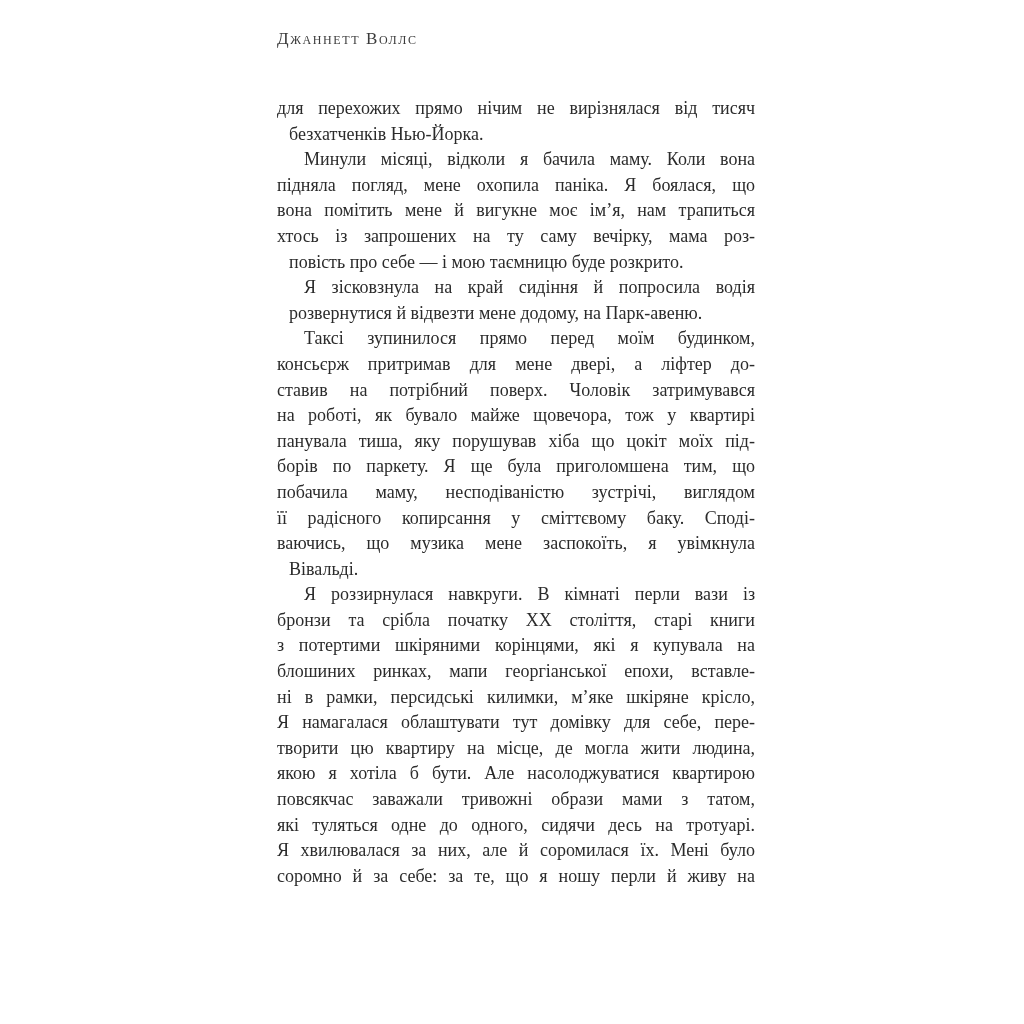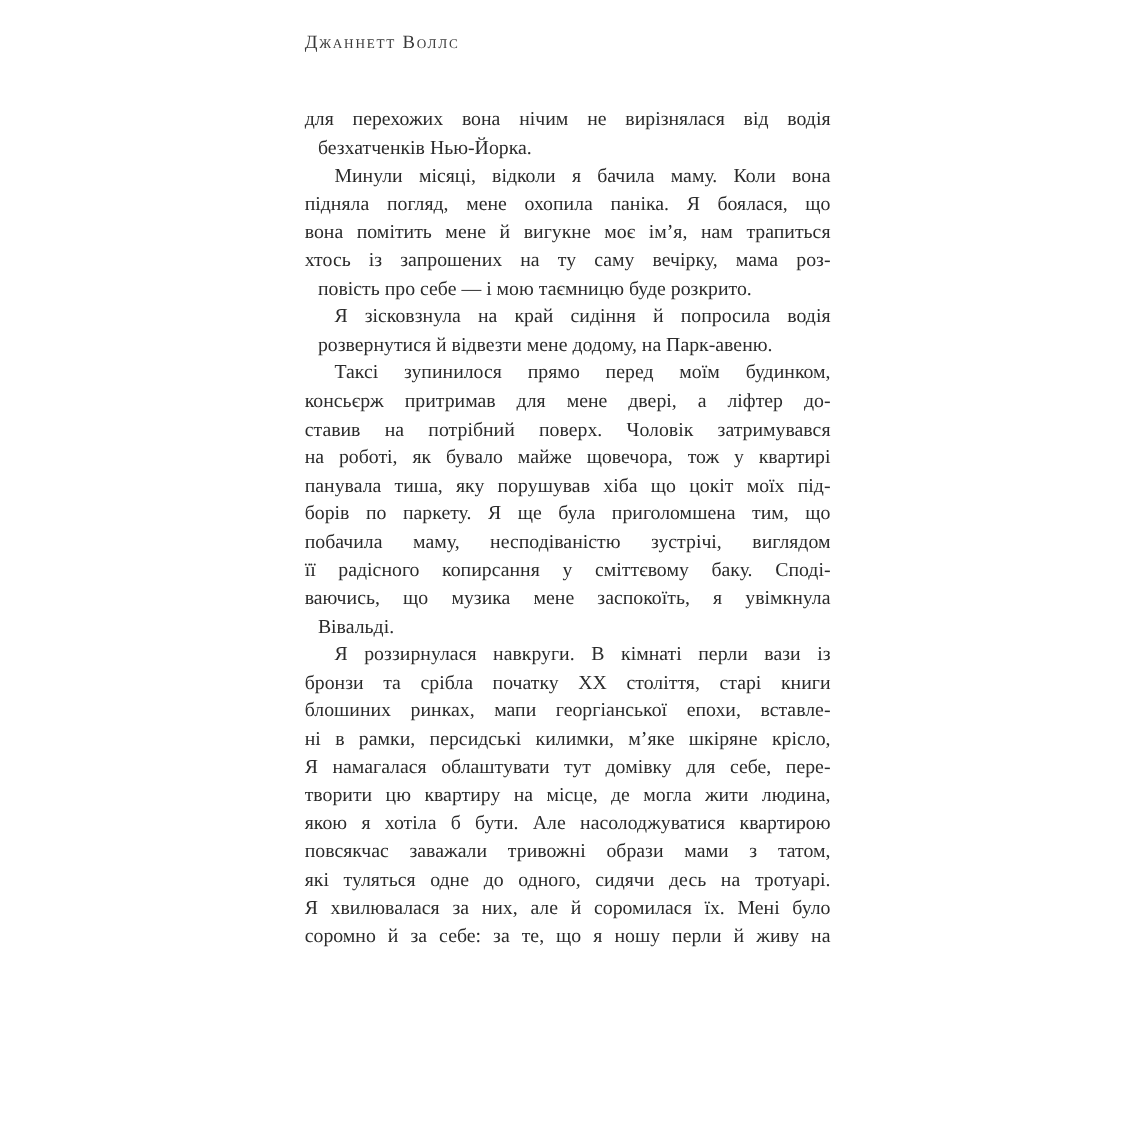--- a/index.html
+++ b/index.html
@@ -72,41 +72,42 @@
   }
 </style>
 </head>
 <body>
 
 <div class="page">
 
   <div class="running-header">Джаннетт Воллс</div>
 
   <div class="body-text">
-      <div class="line">для перехожих вона нічим не вирізнялася від водія</div>
+      <div class="line">для перехожих прямо нічим не вирізнялася від тисяч</div>
       <div class="line last">безхатченків Нью-Йорка.</div>
       <div class="line indent">Минули місяці, відколи я бачила маму. Коли вона</div>
       <div class="line">підняла погляд, мене охопила паніка. Я боялася, що</div>
       <div class="line">вона помітить мене й вигукне моє ім’я, нам трапиться</div>
       <div class="line">хтось із запрошених на ту саму вечірку, мама роз-</div>
       <div class="line last">повість про себе — і мою таємницю буде розкрито.</div>
       <div class="line indent">Я зісковзнула на край сидіння й попросила водія</div>
       <div class="line last">розвернутися й відвезти мене додому, на Парк-авеню.</div>
       <div class="line indent">Таксі зупинилося прямо перед моїм будинком,</div>
       <div class="line">консьєрж притримав для мене двері, а ліфтер до-</div>
       <div class="line">ставив на потрібний поверх. Чоловік затримувався</div>
       <div class="line">на роботі, як бувало майже щовечора, тож у квартирі</div>
       <div class="line">панувала тиша, яку порушував хіба що цокіт моїх під-</div>
       <div class="line">борів по паркету. Я ще була приголомшена тим, що</div>
       <div class="line">побачила маму, несподіваністю зустрічі, виглядом</div>
       <div class="line">її радісного копирсання у сміттєвому баку. Споді-</div>
       <div class="line">ваючись, що музика мене заспокоїть, я увімкнула</div>
       <div class="line last">Вівальді.</div>
       <div class="line indent">Я роззирнулася навкруги. В кімнаті перли вази із</div>
       <div class="line">бронзи та срібла початку XX століття, старі книги</div>
+      <div class="line">з потертими шкіряними корінцями, які я купувала на</div>
       <div class="line">блошиних ринках, мапи георгіанської епохи, вставле-</div>
       <div class="line">ні в рамки, персидські килимки, м’яке шкіряне крісло,</div>
       <div class="line">Я намагалася облаштувати тут домівку для себе, пере-</div>
       <div class="line">творити цю квартиру на місце, де могла жити людина,</div>
       <div class="line">якою я хотіла б бути. Але насолоджуватися квартирою</div>
       <div class="line">повсякчас заважали тривожні образи мами з татом,</div>
       <div class="line">які туляться одне до одного, сидячи десь на тротуарі.</div>
       <div class="line">Я хвилювалася за них, але й соромилася їх. Мені було</div>
       <div class="line">соромно й за себе: за те, що я ношу перли й живу на</div>
     </div>

